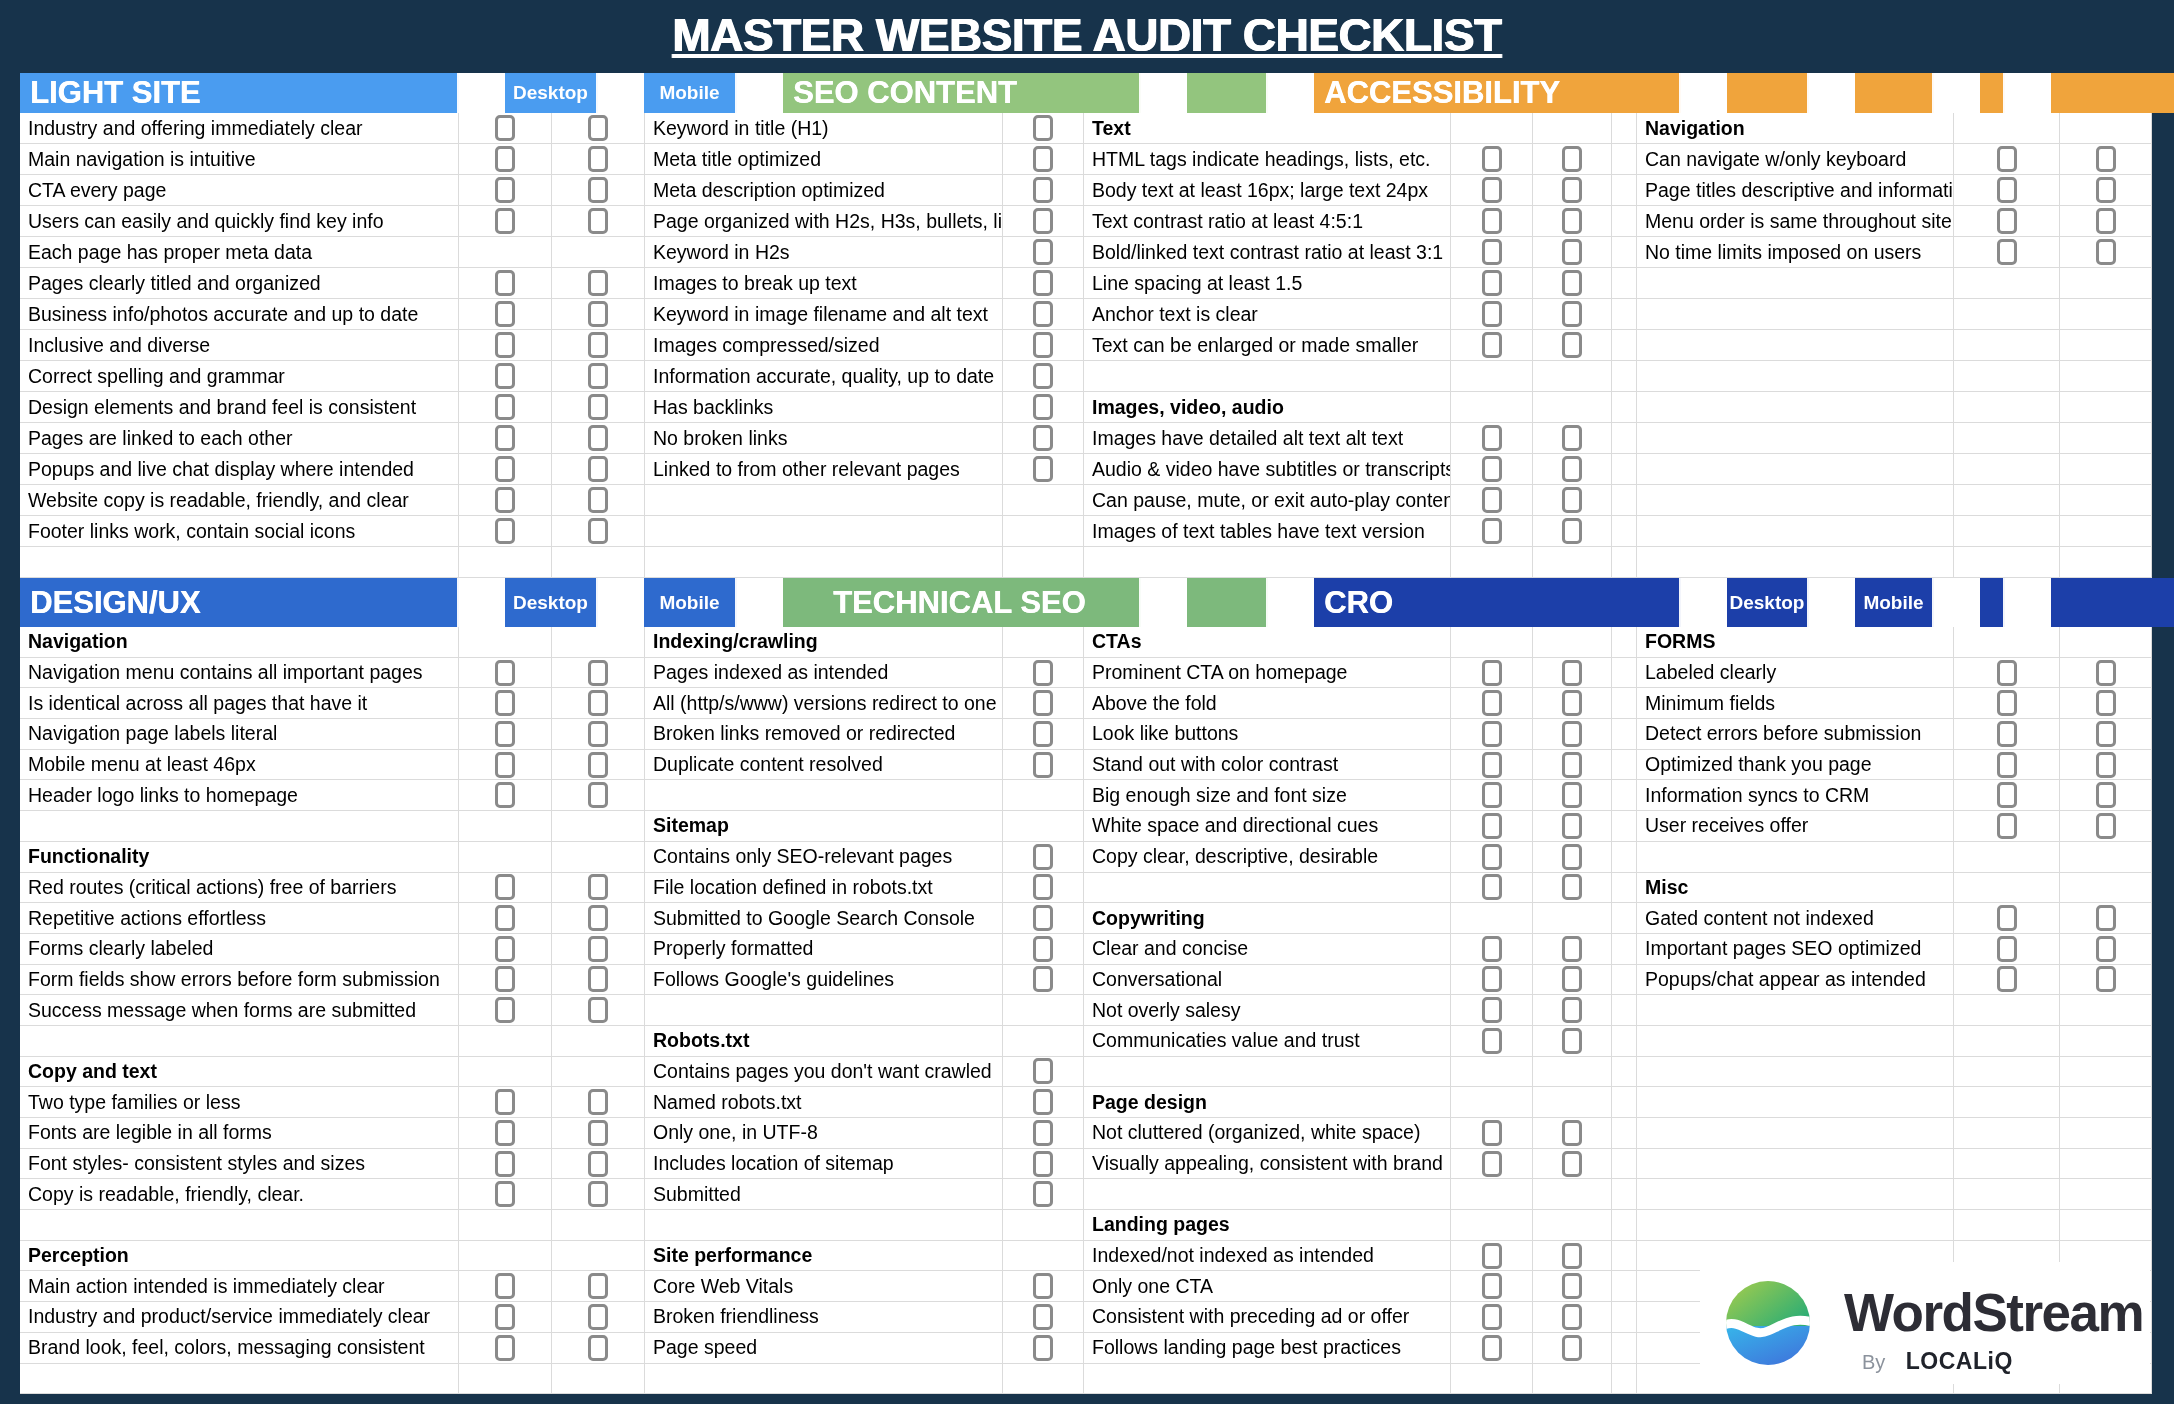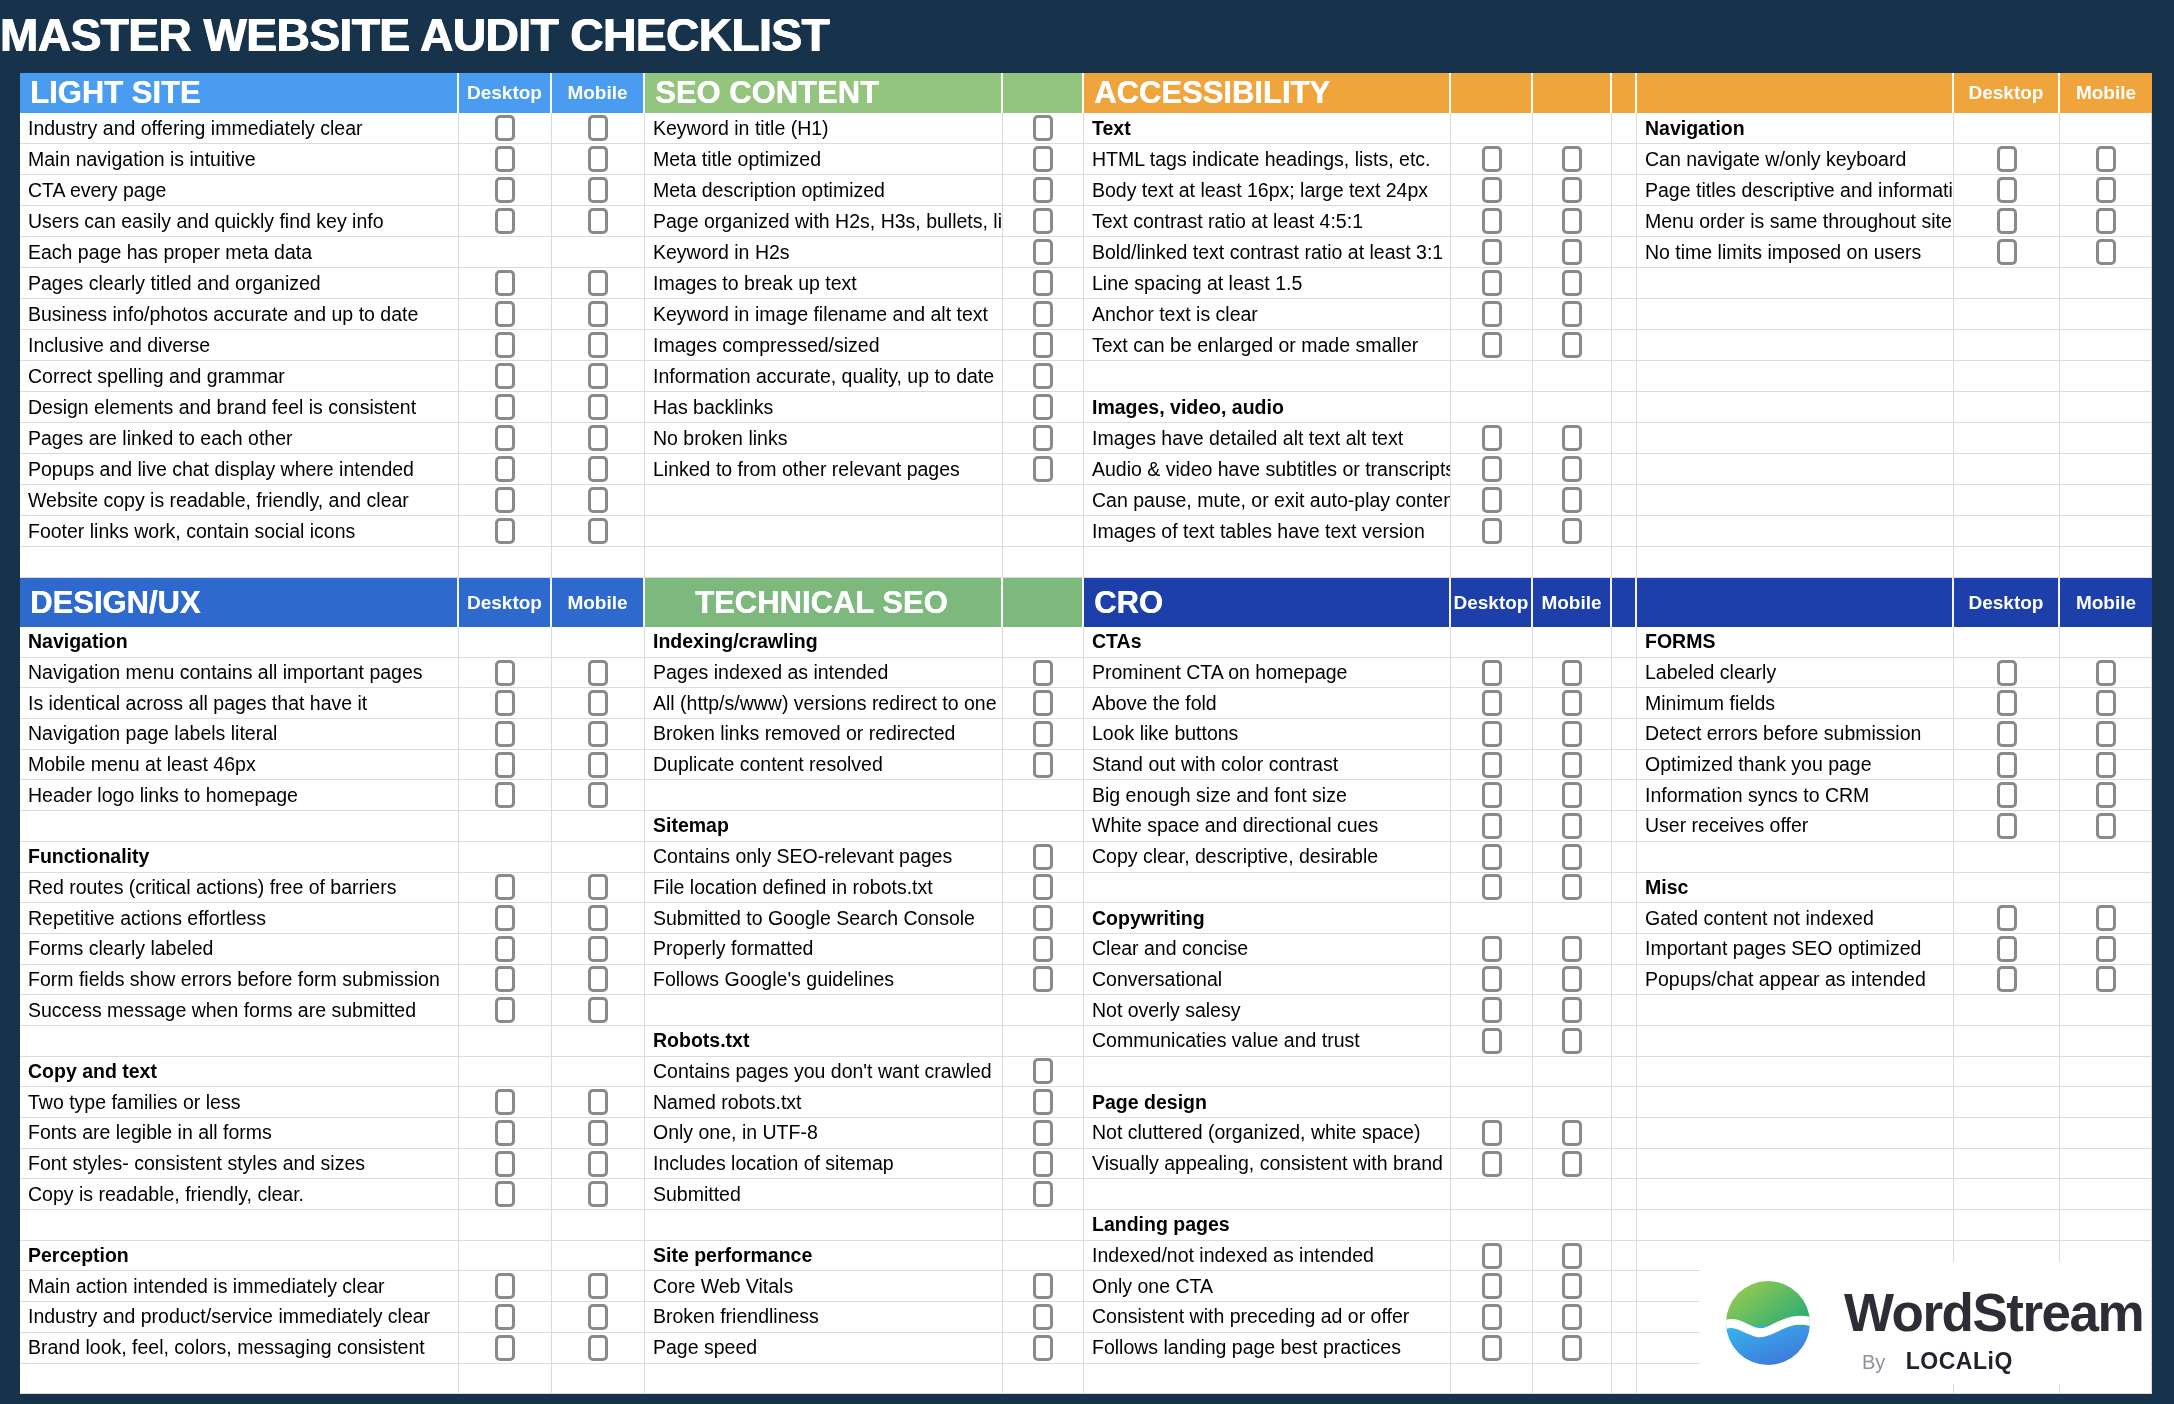--- a/index.html
+++ b/index.html
@@ -2,28 +2,29 @@
 <html><head>
 <meta charset="utf-8">
 <style>
   html,body{margin:0;padding:0;}
   body{
     width:2174px;height:1404px;position:relative;overflow:hidden;
     font-family:"Liberation Sans", sans-serif;
     background:#17334B;
   }
   .page-title{
-    position:absolute;top:8px;left:0;right:0;
+    position:absolute;top:8px;left:0;right:0;text-align:center;
     color:#ffffff;font-size:46px;font-weight:bold;letter-spacing:-0.5px;
     text-shadow:0.6px 0 0 #fff,-0.6px 0 0 #fff;
+    text-decoration:underline;
   }
   .table{
     position:absolute;left:20px;top:73px;width:2132px;background:#ffffff;
   }
-  .band-header{display:grid;}
+  .band-header{display:grid;gap:46px;}
   .hcell{
     position:relative;display:flex;align-items:center;
     border-right:2px solid rgba(255,255,255,.95);
     box-sizing:border-box;overflow:hidden;
   }
   .hcell:last-child{border-right:none;}
   .htitle{
     color:#fff;font-size:31px;font-weight:bold;padding-left:10px;white-space:nowrap;
     text-shadow:0.4px 0 0 #fff;
   }

